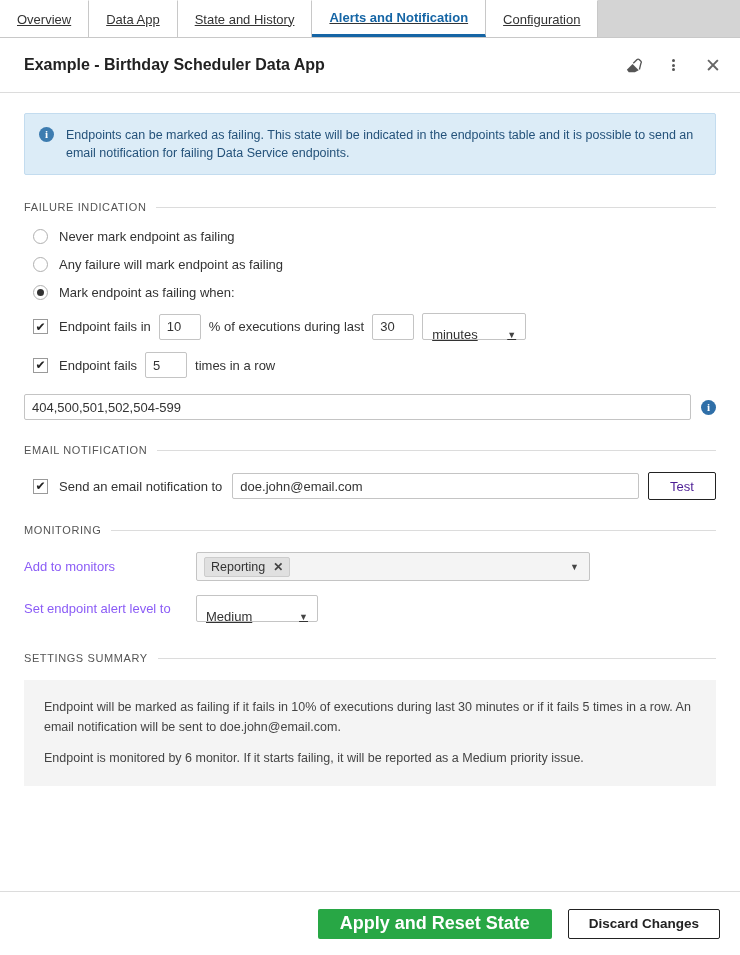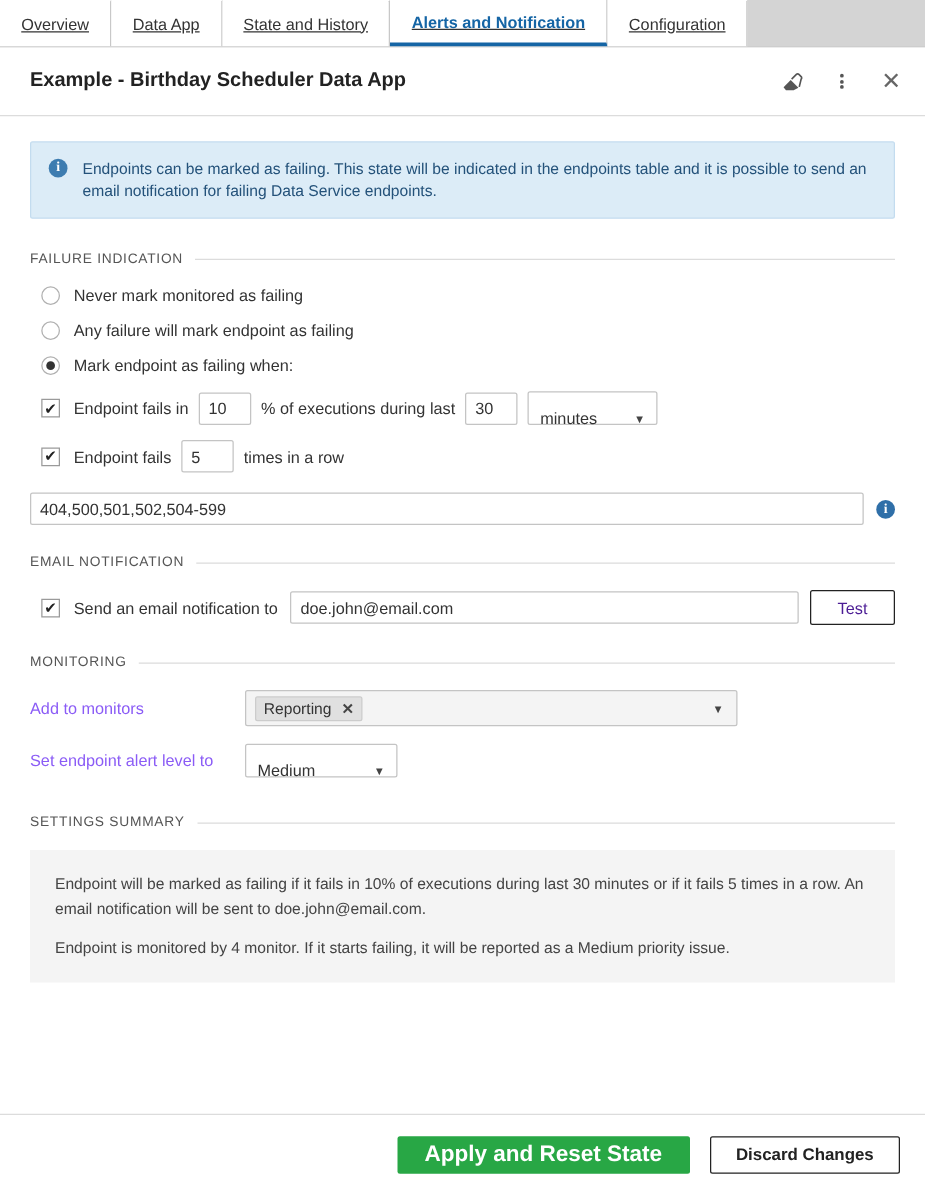--- a/index.html
+++ b/index.html
@@ -158,20 +158,21 @@
     border: 1px solid #c4c4c4;
     background: #ffffff;
     border-radius: 2px;
     display: inline-flex;
     align-items: center;
     padding: 16px 0 0 9px;
     font-size: 13px;
     color: #333333;
     cursor: pointer;
     position: relative;
+    text-decoration: underline;
   }
   .selectbox .caret {
     margin-left: auto;
     padding: 0 9px;
     font-size: 9px;
     color: #444444;
   }
 
   .http-row { display: flex; align-items: center; margin: 16px 0 0 0; gap: 10px; }
   .http-input { flex: 1; height: 27px; }
@@ -331,21 +332,21 @@
       <div>Endpoints can be marked as failing. This state will be indicated in the endpoints table and it is possible to send an email notification for failing Data Service endpoints.</div>
     </div>
 
     <div class="section-head">
       <div class="label">FAILURE INDICATION</div>
       <div class="rule"></div>
     </div>
 
     <div class="radio-row">
       <div class="radio"></div>
-      <div class="radio-label">Never mark monitored as failing</div>
+      <div class="radio-label">Never mark endpoint as failing</div>
     </div>
     <div class="radio-row">
       <div class="radio"></div>
       <div class="radio-label">Any failure will mark endpoint as failing</div>
     </div>
     <div class="radio-row">
       <div class="radio checked"></div>
       <div class="radio-label">Mark endpoint as failing when:</div>
     </div>
 
@@ -415,21 +416,21 @@
 
     <div class="spacer-16"></div>
 
     <div class="section-head">
       <div class="label">SETTINGS SUMMARY</div>
       <div class="rule"></div>
     </div>
 
     <div class="summary">
       <p>Endpoint will be marked as failing if it fails in 10% of executions during last 30 minutes or if it fails 5 times in a row. An email notification will be sent to doe.john@email.com.</p>
-      <p>Endpoint is monitored by 4 monitor. If it starts failing, it will be reported as a Medium priority issue.</p>
+      <p>Endpoint is monitored by 6 monitor. If it starts failing, it will be reported as a Medium priority issue.</p>
     </div>
 
   </div>
 
   <div class="footer">
     <button class="btn-primary">Apply and Reset State</button>
     <button class="btn-secondary">Discard Changes</button>
   </div>
 
 </div>

